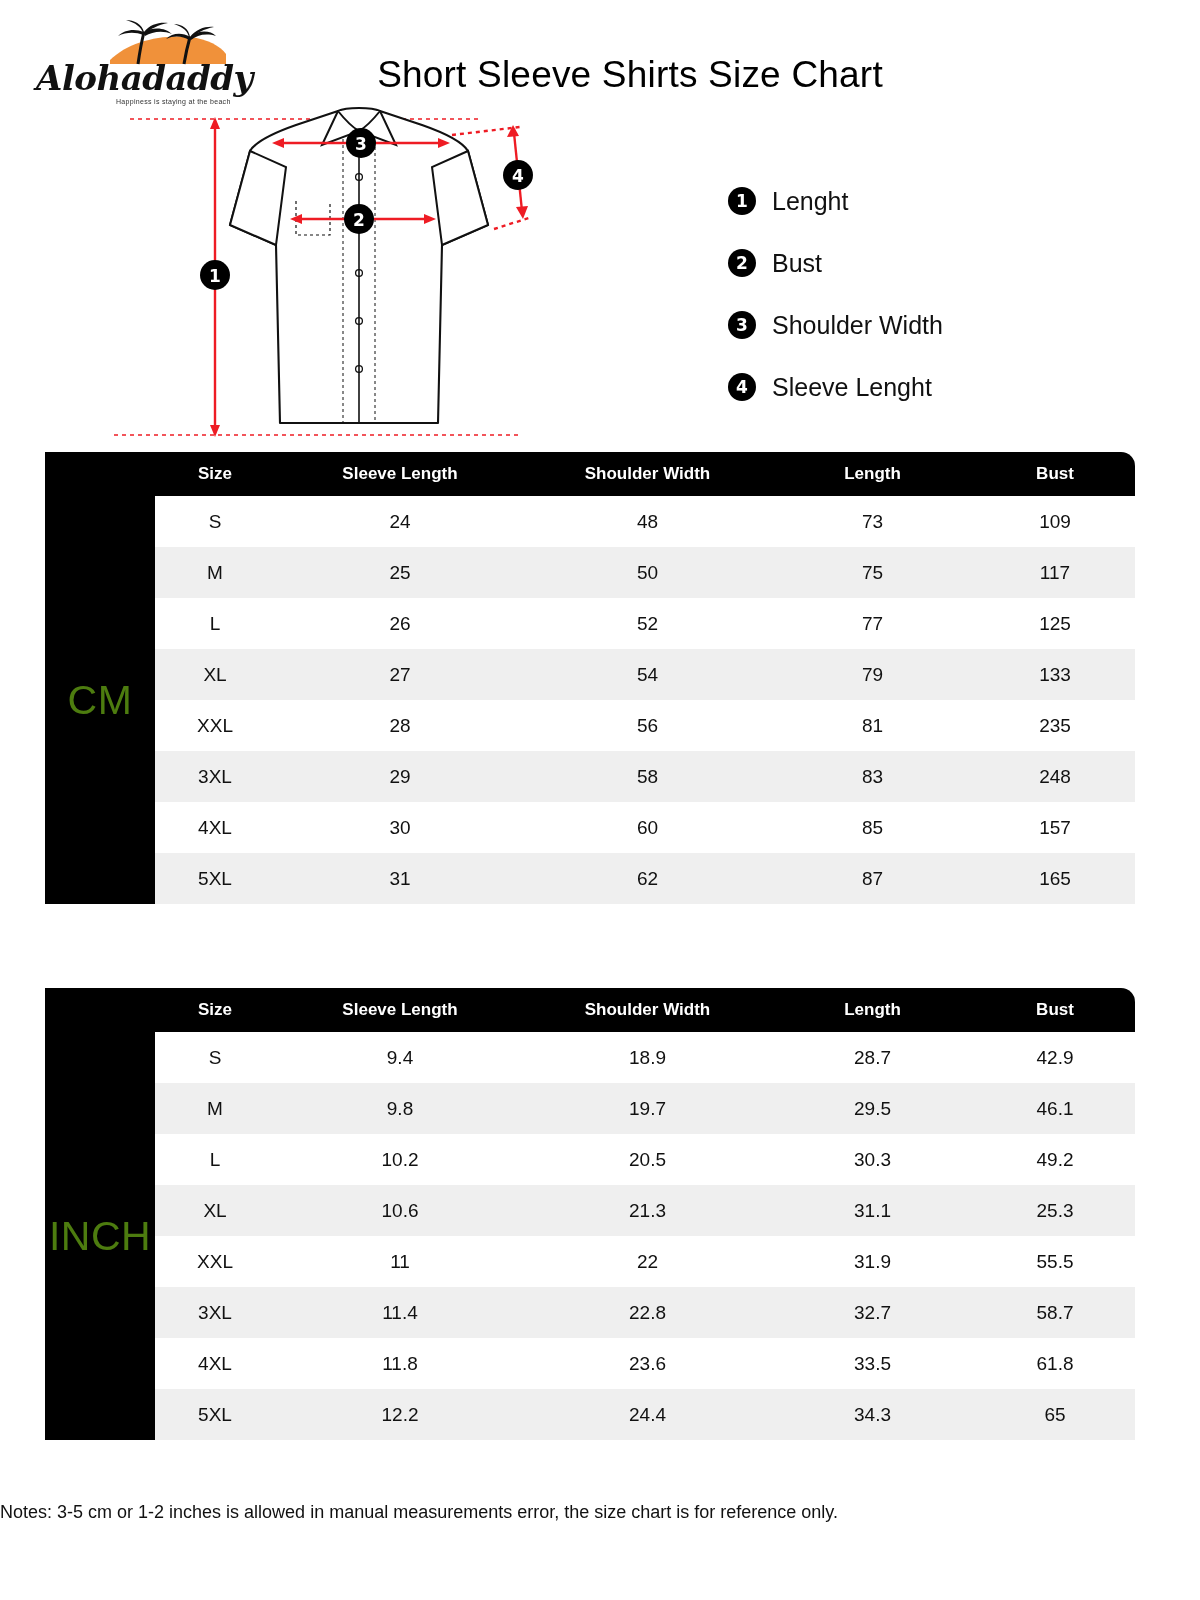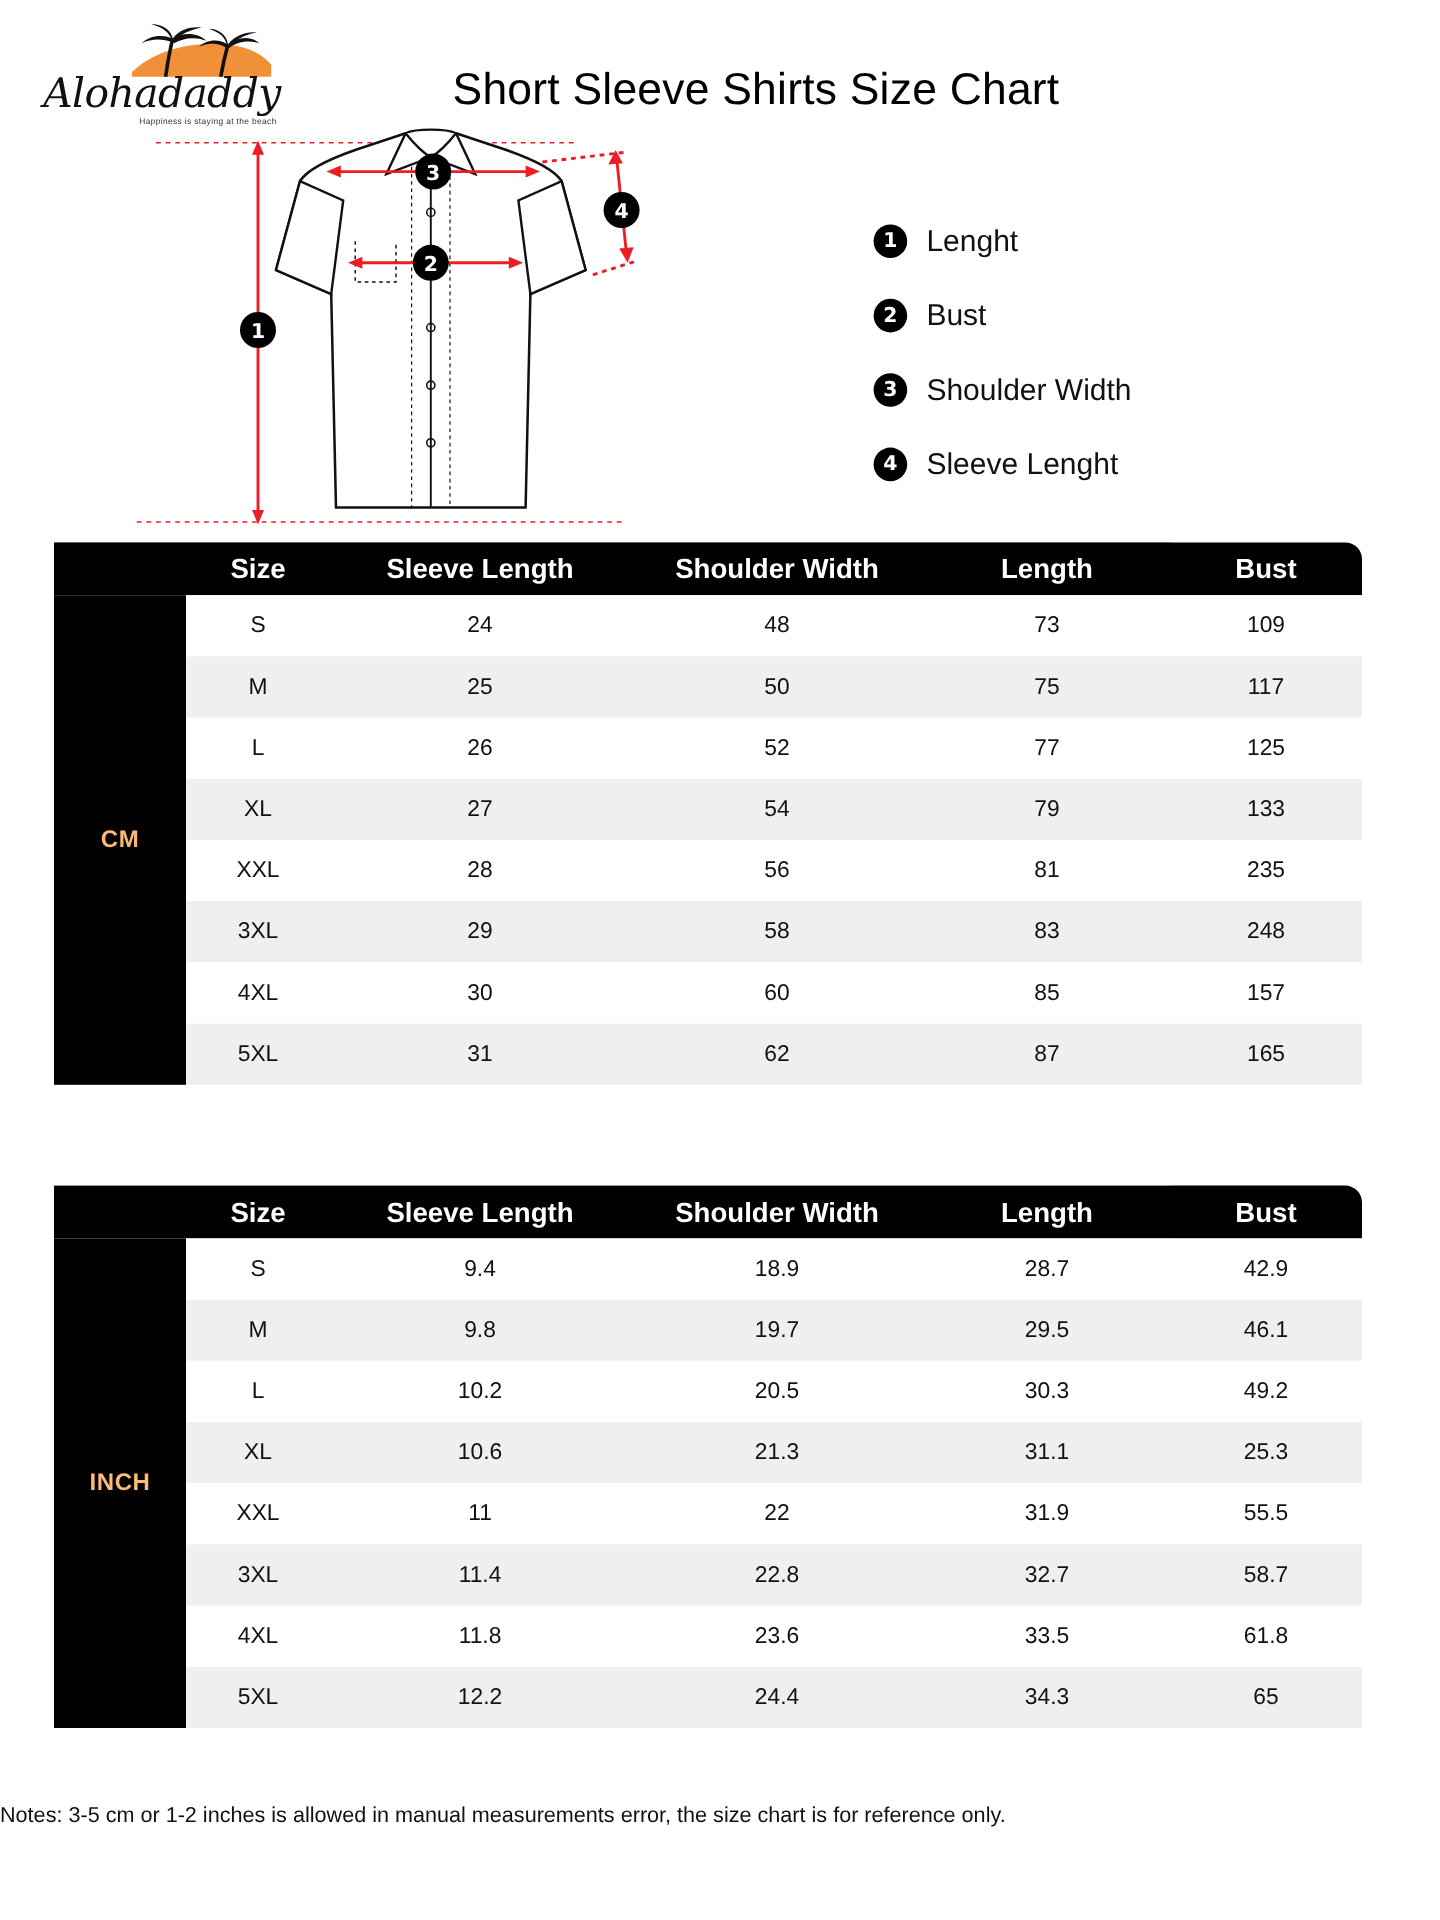--- a/index.html
+++ b/index.html
@@ -32,21 +32,21 @@
     left: 66px;
     top: 2px;
     width: 130px;
     height: 46px;
   }
   .brand-name {
     position: absolute;
     left: 4px;
     top: 40px;
     font-family: "DejaVu Serif", serif;
-    font-weight: normal;
+    font-weight: bold;
     font-style: italic;
     font-size: 34px;
     letter-spacing: -0.5px;
     color: #111;
   }
   .brand-tag {
     position: absolute;
     left: 84px;
     top: 80px;
     font-size: 7px;
@@ -114,31 +114,31 @@
   #inch-block { top: 988px; }
 
   table {
     border-collapse: collapse;
     width: 100%;
     table-layout: fixed;
   }
   thead th {
     background: #000;
     color: #fff;
-    font-size: 23px;
+    font-size: 17px;
     font-weight: bold;
     height: 44px;
     text-align: center;
   }
   .unit-cell {
     background: #000;
-    color: #fdba74;
+    color: #4d7c0f;
     width: 110px;
-    font-size: 20px;
-    font-weight: bold;
+    font-size: 41px;
+    font-weight: normal;
     text-align: center;
     vertical-align: middle;
     letter-spacing: 0.5px;
   }
   .hdr-unit { background: #000; }
   tbody td {
     height: 51px;
     text-align: center;
     font-size: 19px;
     color: #111;

